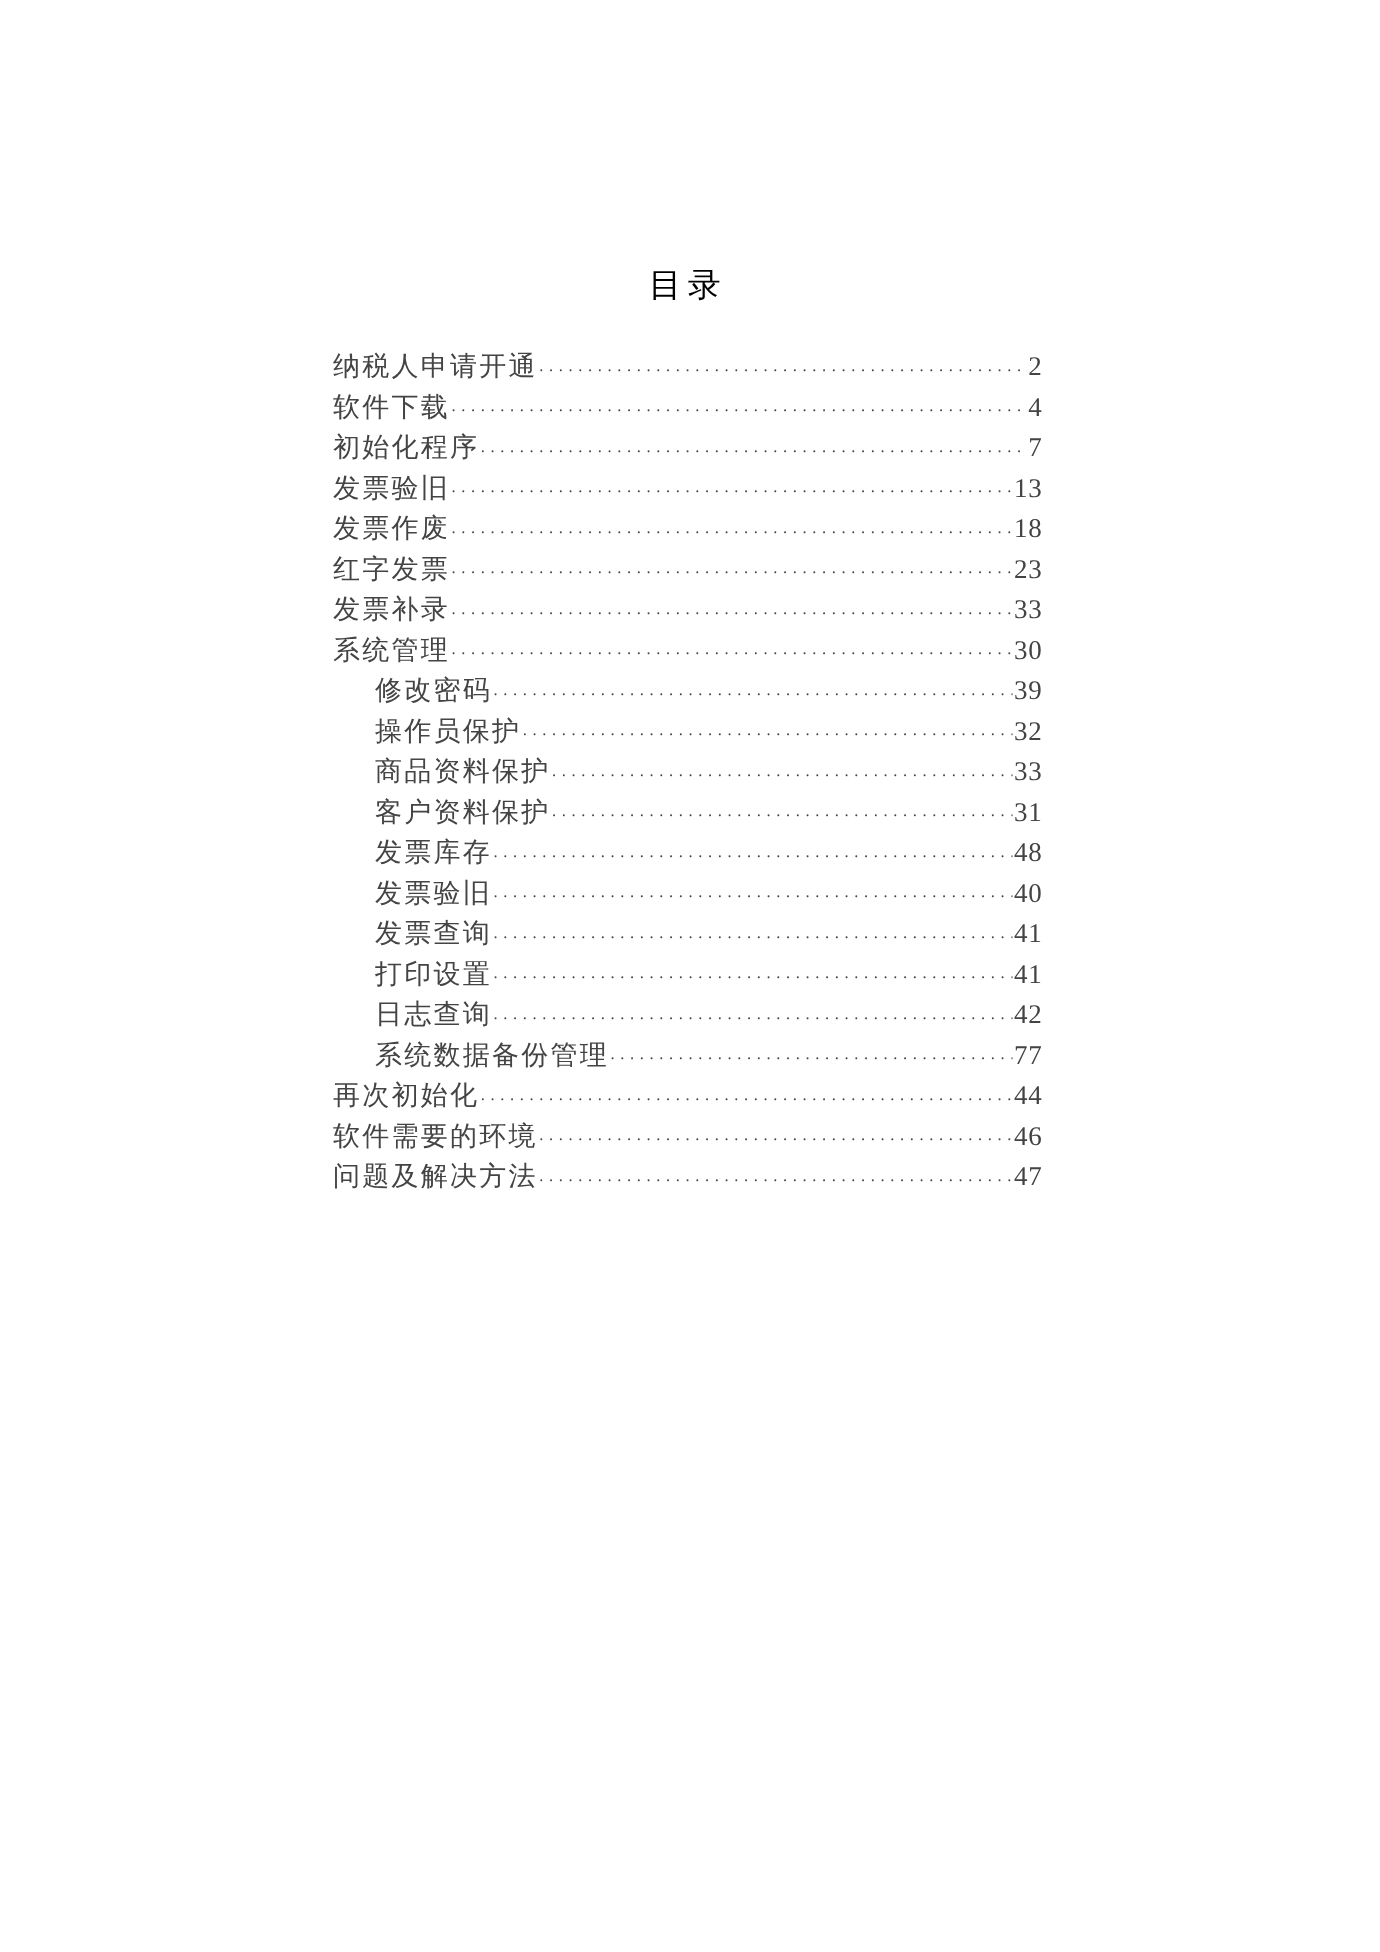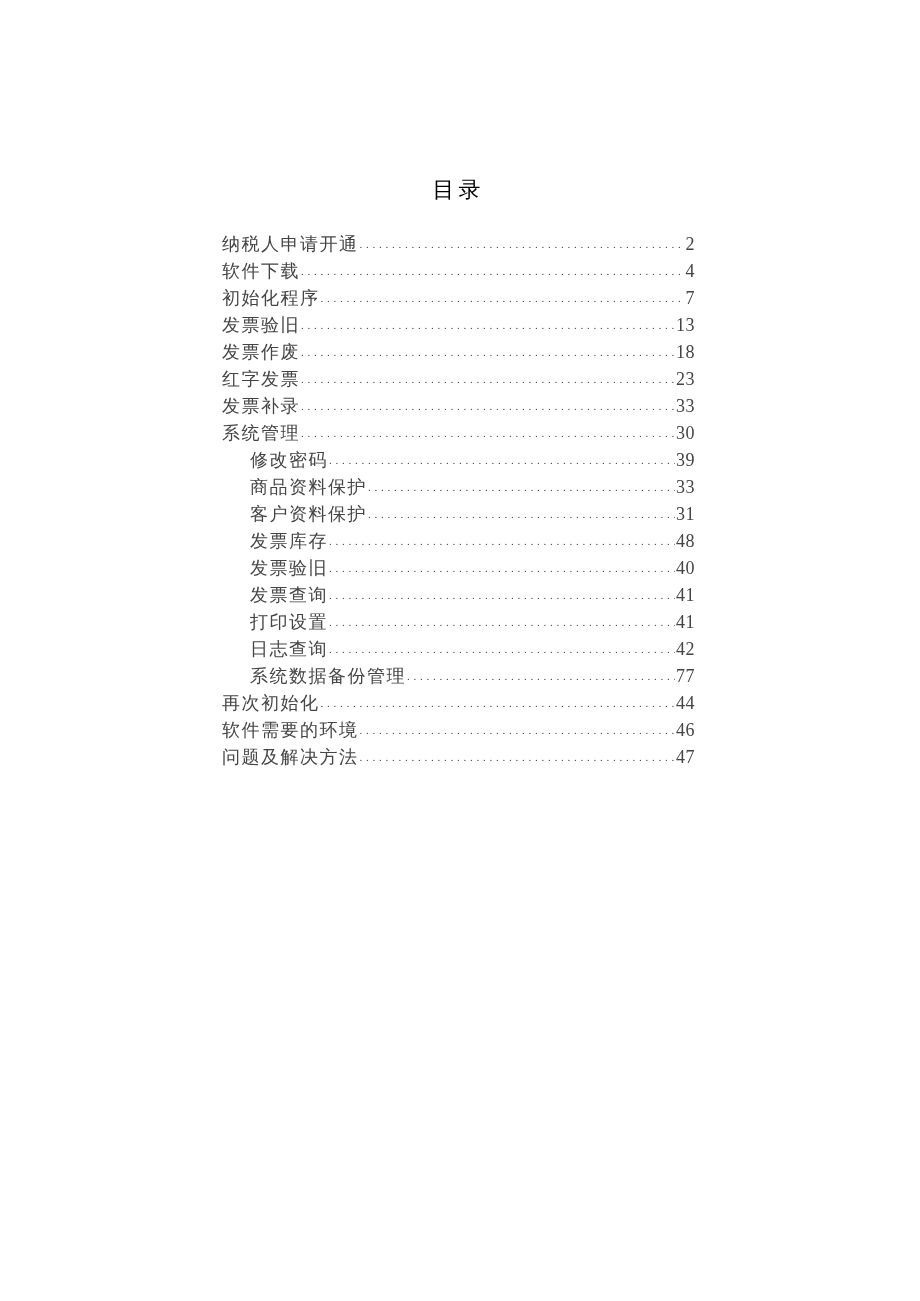--- a/index.html
+++ b/index.html
@@ -109,20 +109,25 @@
         <span class="toc-label">系统管理</span>
         <span class="toc-dots"></span>
         <span class="toc-page">30</span>
       </li>
       <li class="toc-entry level-2">
         <span class="toc-label">修改密码</span>
         <span class="toc-dots"></span>
         <span class="toc-page">39</span>
       </li>
       <li class="toc-entry level-2">
+        <span class="toc-label">操作员保护</span>
+        <span class="toc-dots"></span>
+        <span class="toc-page">32</span>
+      </li>
+      <li class="toc-entry level-2">
         <span class="toc-label">商品资料保护</span>
         <span class="toc-dots"></span>
         <span class="toc-page">33</span>
       </li>
       <li class="toc-entry level-2">
         <span class="toc-label">客户资料保护</span>
         <span class="toc-dots"></span>
         <span class="toc-page">31</span>
       </li>
       <li class="toc-entry level-2">

